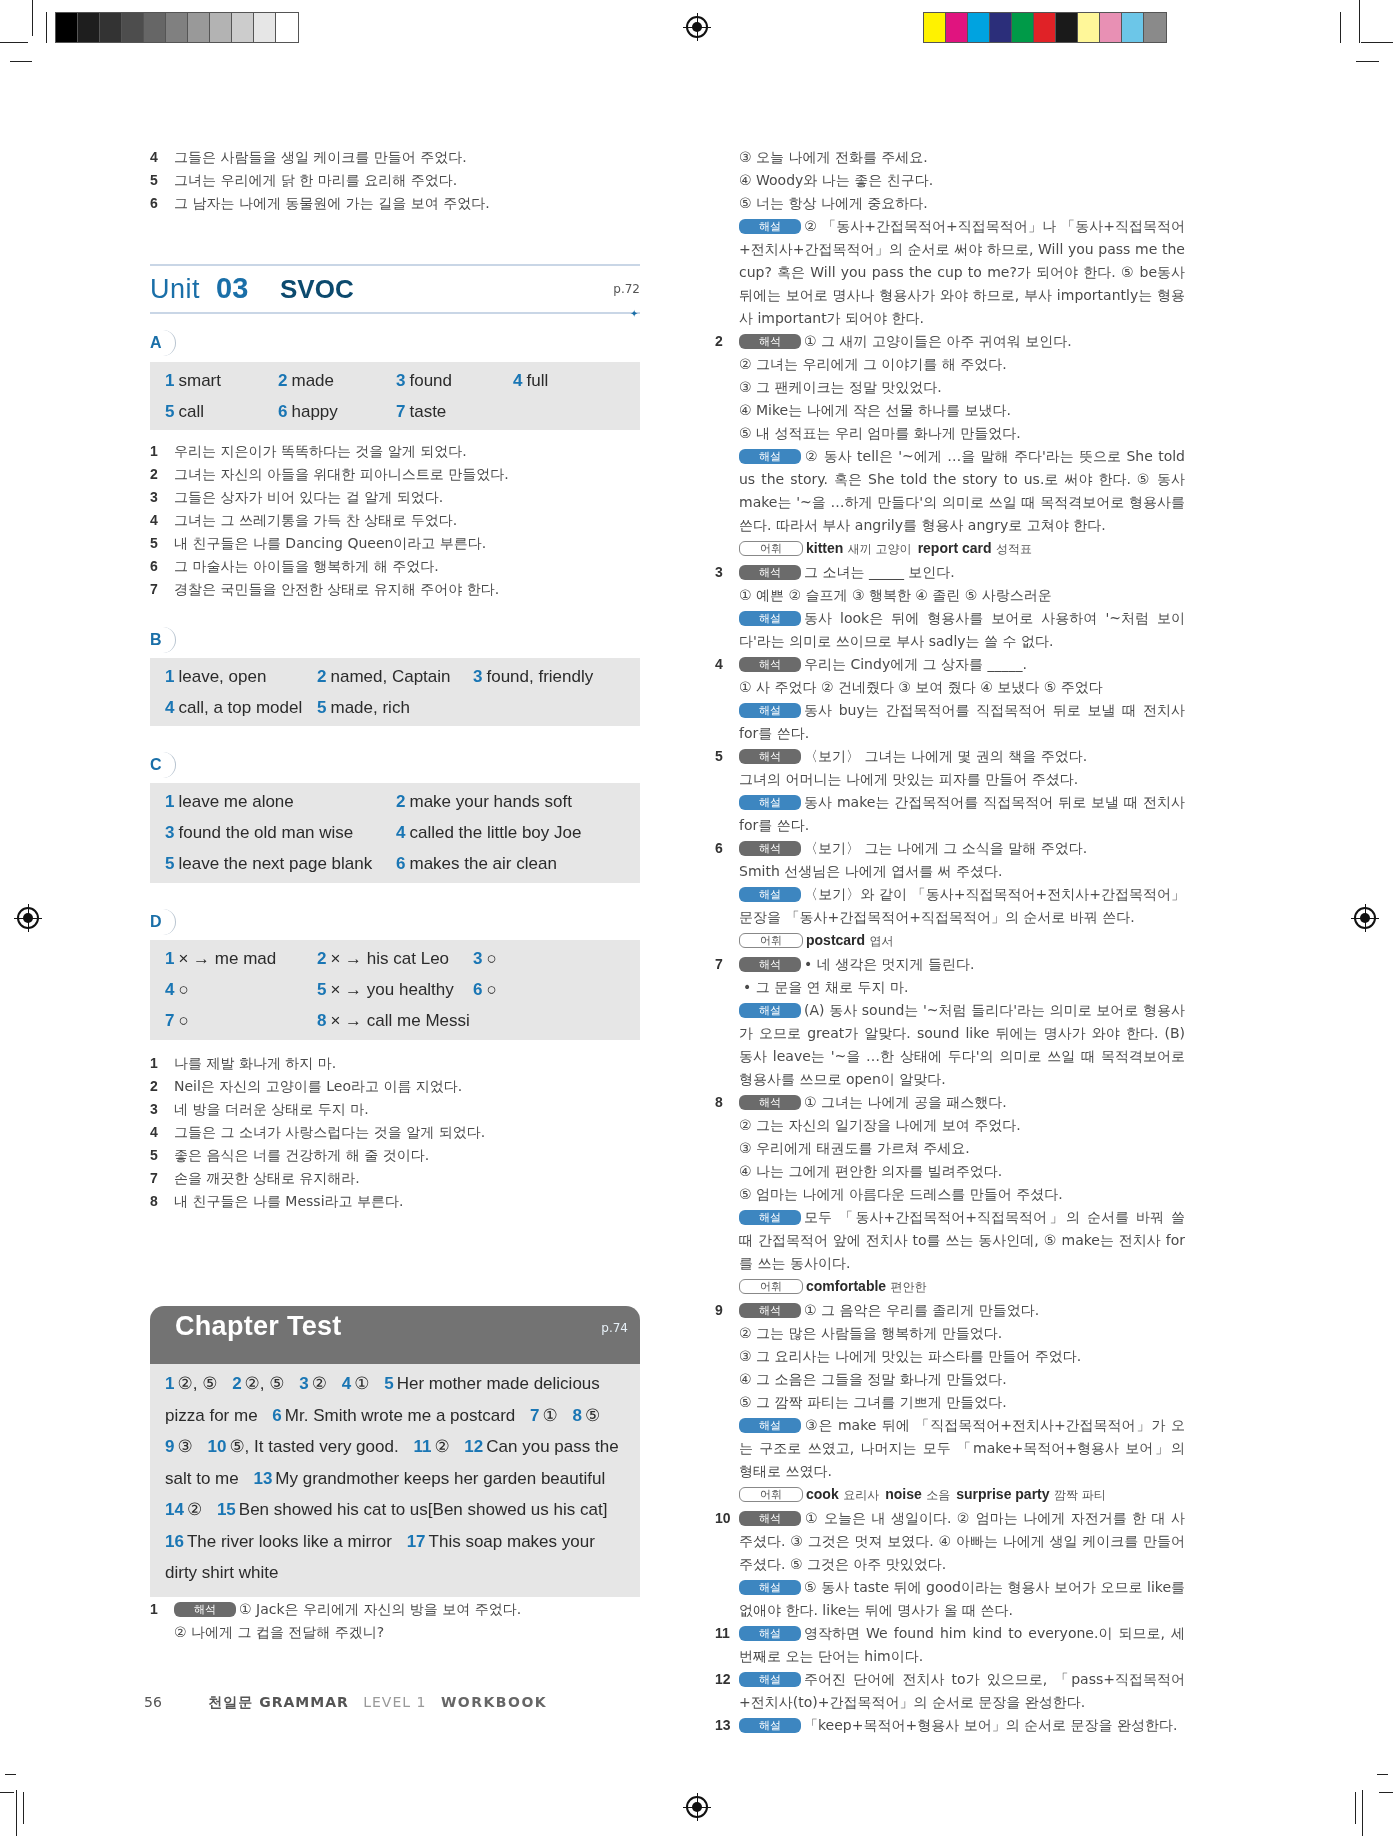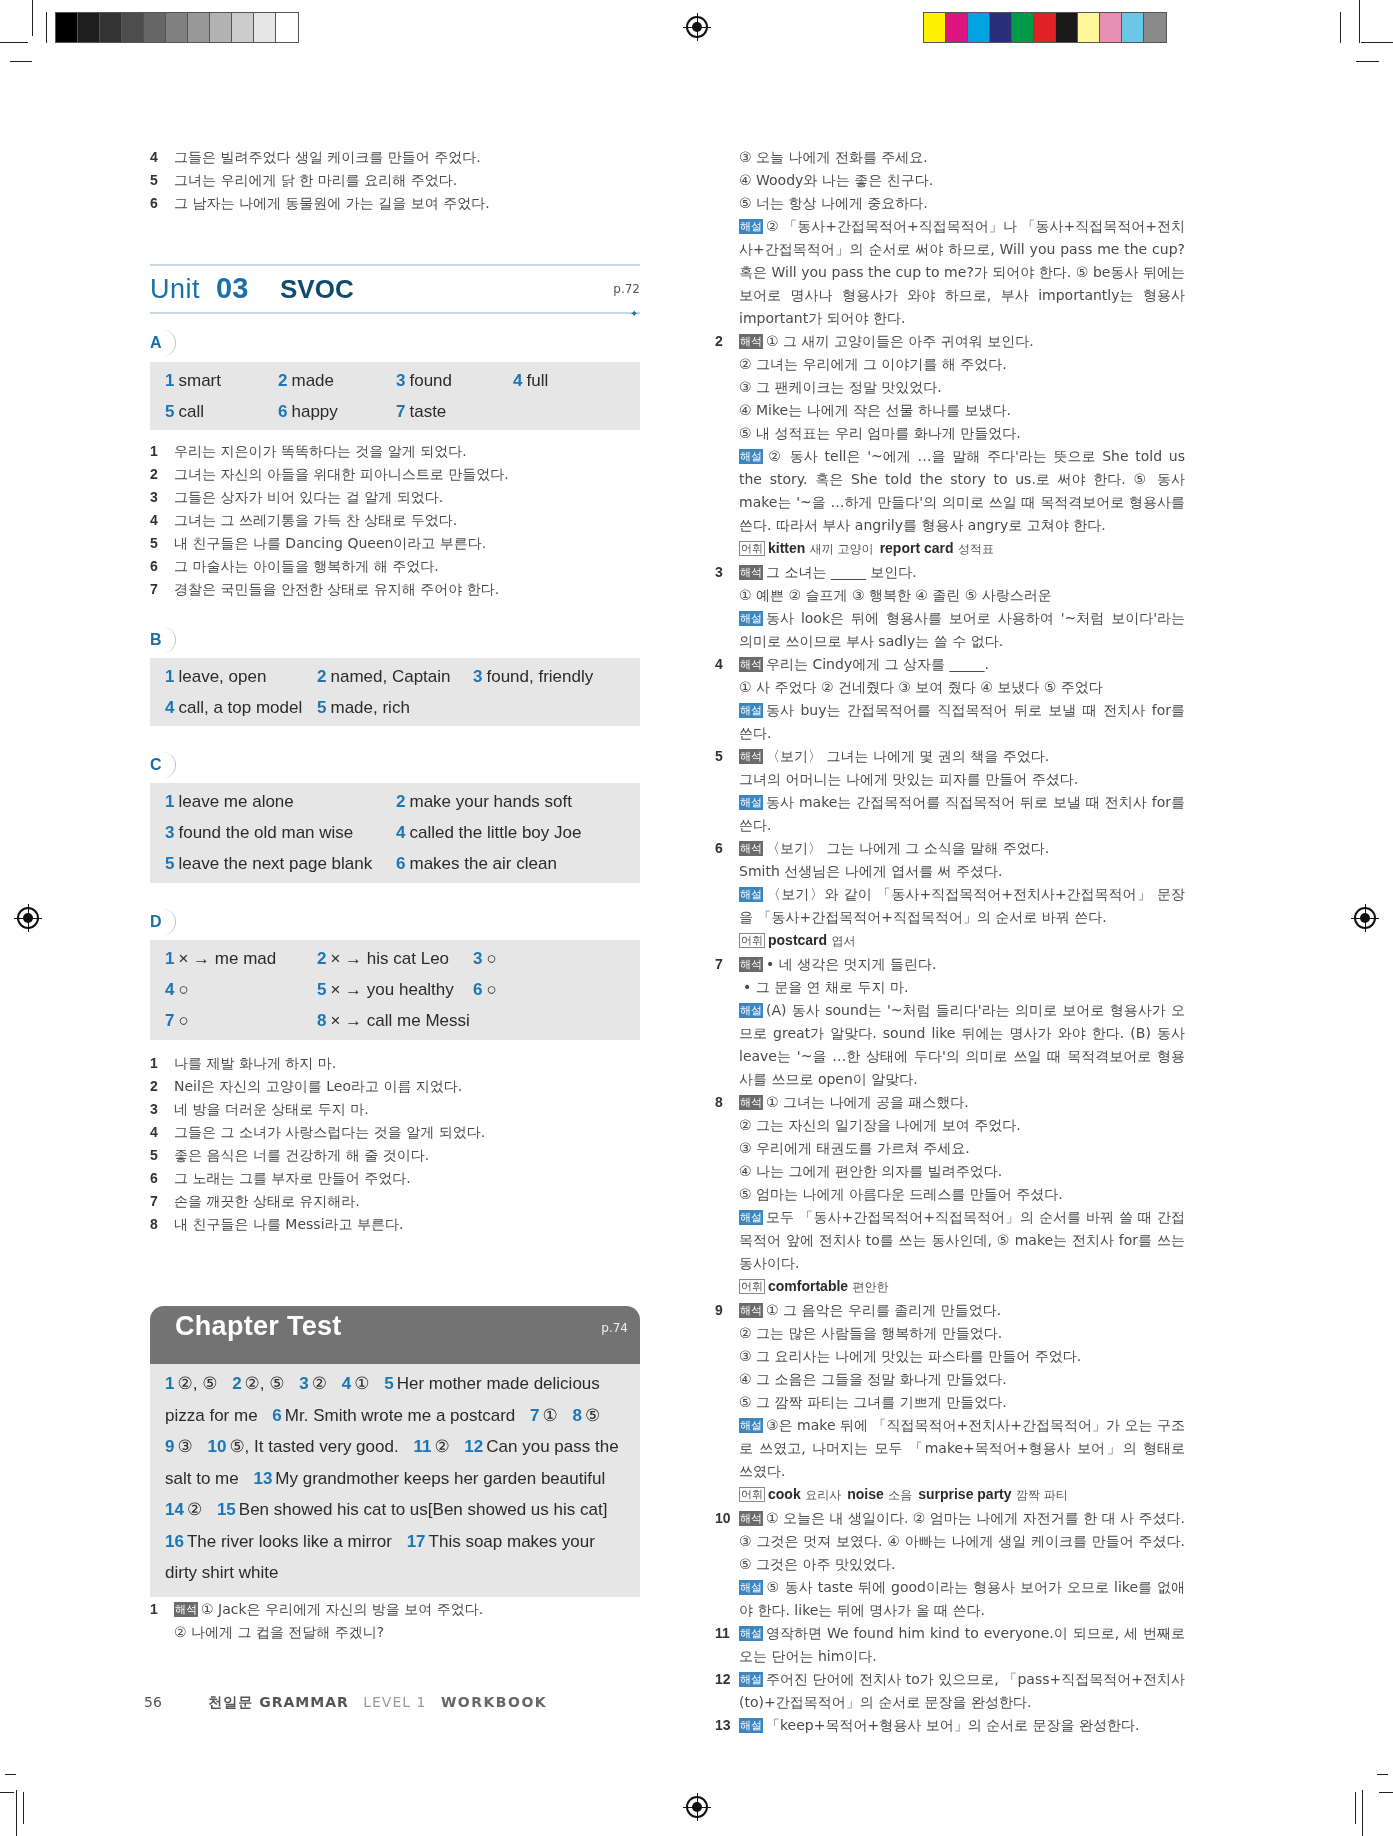--- a/index.html
+++ b/index.html
@@ -53,21 +53,21 @@
   .ct-page { position: absolute; right: 12px; top: 15px; font-size: 12px; color: #e8f1f8; }
   .ct-body { background: #e6e6e6; padding: 4px 10px 8px 15px; font-family: "Liberation Sans", sans-serif; font-size: 17px; line-height: 31.5px; color: #2b2b2b; }
   .ct-body .n { color: #1a76b4; font-weight: bold; margin-right: 3px; }
   .ct-body .gap { display: inline-block; width: 10px; }
 
   
   .exp-block { position: relative; padding-left: 24px; }
   .exp-block > .num { position: absolute; left: 0; top: 0; font-size: 14px; line-height: 23px; }
   .ln { font-size: 14px; line-height: 23px; color: #4a4a4a; text-align: justify; }
   .ln.nowrap { white-space: nowrap; }
-  .tag { display: inline-block; font-size: 11px; line-height: 15px; padding: 0 1px; color: #fff; vertical-align: 1px; margin-right: 3px; }
+  .tag { display: inline-block; font-size: 11px; line-height: 15px; padding: 0 20px; color: #fff; vertical-align: 1px; margin-right: 3px; border-radius: 6px; }
   .tag-trans { background: #6b6b6b; }
   .tag-exp { background: #3d86c0; }
   .tag-vocab { background: #fff; color: #555; border: 1px solid #888; line-height: 13px; }
   .vocab-en { font-weight: bold; color: #2b2b2b; font-family: "Liberation Sans", sans-serif; }
   .vocab-kr { font-size: 12px; color: #555; margin-right: 6px; }
 
   
   .footer { position: absolute; top: 1694px; left: 144px; font-size: 14px; white-space: nowrap; }
   .footer .pg { color: #555; margin-right: 42px; }
   .footer .brand { font-weight: bold; color: #555; letter-spacing: 1px; }
@@ -131,21 +131,21 @@
     <div class="dot"></div>
   </div>
 <div class="reg" style="left:686px;top:1796px">
     <div class="dot"></div>
   </div>
 
 <div class="slug" style="left:82px">천일문그래머_1권_정답-워크북.indd   56</div>
 <div class="slug" style="left:1190px">2024-04-04   오후 4:43:34</div>
 
 <div class="col col-left">
-  <div class="kr-line"><span class="num">4</span><span>그들은 빌려주었다 생일 케이크를 만들어 주었다.</span></div>
+  <div class="kr-line"><span class="num">4</span><span>그들은 사람들을 생일 케이크를 만들어 주었다.</span></div>
   <div class="kr-line"><span class="num">5</span><span>그녀는 우리에게 닭 한 마리를 요리해 주었다.</span></div>
   <div class="kr-line"><span class="num">6</span><span>그 남자는 나에게 동물원에 가는 길을 보여 주었다.</span></div>
 </div>
 
 <div class="unit-head">
   <span class="unit-word">Unit</span>
   <span class="unit-num">03</span>
   <span class="unit-title">SVOC</span>
   <span class="unit-page">p.72</span>
   <span class="unit-mark">✦</span>
@@ -220,21 +220,20 @@
     <span class="ans-cell" style="left:0"><span class="n">7</span><span>○</span></span>
     <span class="ans-cell" style="left:152px"><span class="n">8</span><span>× → call me Messi</span></span>
   </div>
 </div>
 <div class="col" style="left:150px;top:1052px;width:490px">
   <div class="kr-line"><span class="num">1</span><span>나를 제발 화나게 하지 마.</span></div>
   <div class="kr-line"><span class="num">2</span><span>Neil은 자신의 고양이를 Leo라고 이름 지었다.</span></div>
   <div class="kr-line"><span class="num">3</span><span>네 방을 더러운 상태로 두지 마.</span></div>
   <div class="kr-line"><span class="num">4</span><span>그들은 그 소녀가 사랑스럽다는 것을 알게 되었다.</span></div>
   <div class="kr-line"><span class="num">5</span><span>좋은 음식은 너를 건강하게 해 줄 것이다.</span></div>
-  <div class="kr-line"><span class="num">6</span><span>그 노래는 그를 부자로 만들어 주었다.</span></div>
   <div class="kr-line"><span class="num">7</span><span>손을 깨끗한 상태로 유지해라.</span></div>
   <div class="kr-line"><span class="num">8</span><span>내 친구들은 나를 Messi라고 부른다.</span></div>
 </div>
 
 <div class="ct-box">
   <div class="ct-head">
     <span class="ct-title">Chapter Test</span>
     <span class="ct-page">p.74</span>
   </div>
   <div class="ct-body">

